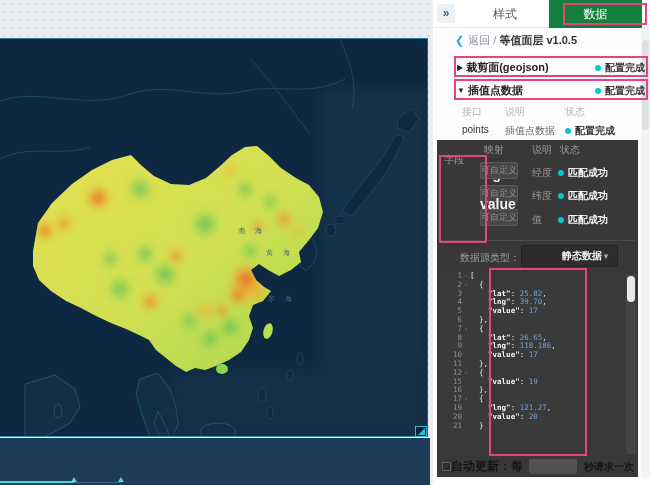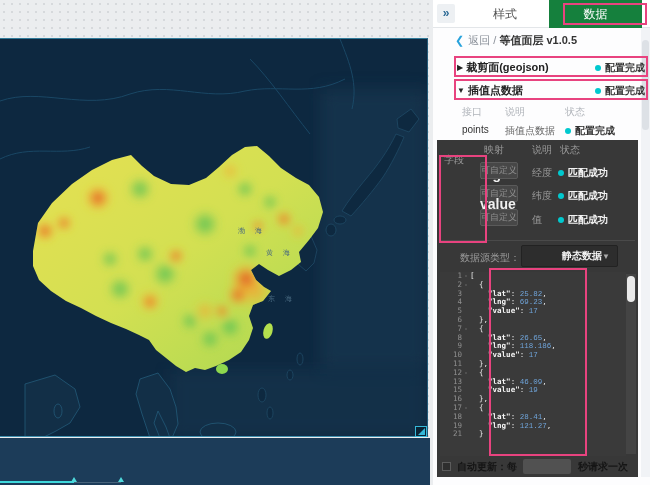--- a/index.html
+++ b/index.html
@@ -84,29 +84,29 @@
   #ds-select .caret { color:#aaa; font-size:8px; }
 
   
   #editor { left:440px; top:272px; width:186px; height:184px; background:#3a3a3a; overflow:hidden;
     font-family:"DejaVu Sans Mono","Liberation Mono",monospace; }
   .cl { display:flex; height:8.8px; line-height:8.8px; font-size:7.5px; white-space:pre; }
   .cl .ln { width:22px; text-align:right; color:#8f8f8f; flex:none; }
   .cl .fold { width:8px; text-align:center; color:#8f8f8f; flex:none; }
   .cl .ct { color:#e8e8e8; }
   .cl .k { color:#f5f5f5; font-weight:bold; }
-  .cl .n { color:#6fa3d8;font-family:Liberation Mono, monospace; }
+  .cl .n { color:#6fa3d8; }
   #ed-scroll { left:626px; top:274px; width:10px; height:180px; background:#444; }
   #ed-thumb { left:627px; top:276px; width:8px; height:26px; background:#e9e9e9; border-radius:4px; }
 
   
   #auto-row { left:437px; top:456px; width:201px; height:21px; background:#383838;
     display:flex; align-items:center; }
   #auto-check { width:9px; height:9px; background:#2e2e2e; border:1px solid #5c5c5c; margin-left:5px; }
-  #auto-label { font-size:10px; font-weight:bold; color:#151515; margin-left:6px; }
+  #auto-label { font-size:12px; font-weight:bold; color:#151515; margin-left:0; }
   #auto-input { width:48px; height:15px; background:#515151; border:none; border-radius:2px; margin-left:6px; }
   #auto-suffix { font-size:10px; font-weight:bold; color:#151515; margin-left:7px; }
   #panel-bottom-white { left:433px; top:477px; width:217px; height:8px; background:#fdfdfe; }
 
   
   .annot { position:absolute; border:2px solid #e8437f; pointer-events:none; z-index:9; background:transparent; }
 </style>
 </head>
 <body>
 
@@ -304,35 +304,34 @@
 <div class="abs" id="ds-select">
   <span class="sel-txt">静态数据</span>
   <span class="caret">▼</span>
 </div>
 
 <div class="abs" id="editor">
   <div>
       <div class="cl"><span class="ln">1</span><span class="fold">-</span><span class="ct">[</span></div>
       <div class="cl"><span class="ln">2</span><span class="fold">-</span><span class="ct">  {</span></div>
       <div class="cl"><span class="ln">3</span><span class="fold"></span><span class="ct">    <span class="k">"lat"</span>: <span class="n">25.82</span>,</span></div>
-      <div class="cl"><span class="ln">4</span><span class="fold"></span><span class="ct">    <span class="k">"lng"</span>: <span class="n">69.23</span>,</span></div>
+      <div class="cl"><span class="ln">4</span><span class="fold"></span><span class="ct">    <span class="k">"lng"</span>: <span class="n">39.70</span>,</span></div>
       <div class="cl"><span class="ln">5</span><span class="fold"></span><span class="ct">    <span class="k">"value"</span>: <span class="n">17</span></span></div>
       <div class="cl"><span class="ln">6</span><span class="fold"></span><span class="ct">  },</span></div>
       <div class="cl"><span class="ln">7</span><span class="fold">-</span><span class="ct">  {</span></div>
       <div class="cl"><span class="ln">8</span><span class="fold"></span><span class="ct">    <span class="k">"lat"</span>: <span class="n">26.65</span>,</span></div>
       <div class="cl"><span class="ln">9</span><span class="fold"></span><span class="ct">    <span class="k">"lng"</span>: <span class="n">118.186</span>,</span></div>
       <div class="cl"><span class="ln">10</span><span class="fold"></span><span class="ct">    <span class="k">"value"</span>: <span class="n">17</span></span></div>
       <div class="cl"><span class="ln">11</span><span class="fold"></span><span class="ct">  },</span></div>
       <div class="cl"><span class="ln">12</span><span class="fold">-</span><span class="ct">  {</span></div>
-      <div class="cl"><span class="ln">13</span><span class="fold"></span><span class="ct">    <span class="k">"lat"</span>: <span class="n">46.09</span>,</span></div>
       <div class="cl"><span class="ln">15</span><span class="fold"></span><span class="ct">    <span class="k">"value"</span>: <span class="n">19</span></span></div>
       <div class="cl"><span class="ln">16</span><span class="fold"></span><span class="ct">  },</span></div>
       <div class="cl"><span class="ln">17</span><span class="fold">-</span><span class="ct">  {</span></div>
-      <div class="cl"><span class="ln">18</span><span class="fold"></span><span class="ct">    <span class="k">"lat"</span>: <span class="n">28.41</span>,</span></div>
       <div class="cl"><span class="ln">19</span><span class="fold"></span><span class="ct">    <span class="k">"lng"</span>: <span class="n">121.27</span>,</span></div>
+      <div class="cl"><span class="ln">20</span><span class="fold"></span><span class="ct">    <span class="k">"value"</span>: <span class="n">20</span></span></div>
       <div class="cl"><span class="ln">21</span><span class="fold"></span><span class="ct">  }</span></div>
     </div>
 </div>
 <div class="abs" id="ed-scroll"></div>
 <div class="abs" id="ed-thumb"></div>
 
 <div class="abs" id="auto-row">
   <div id="auto-check"></div>
   <span id="auto-label">自动更新：每</span>
   <input id="auto-input" value="" style="">

